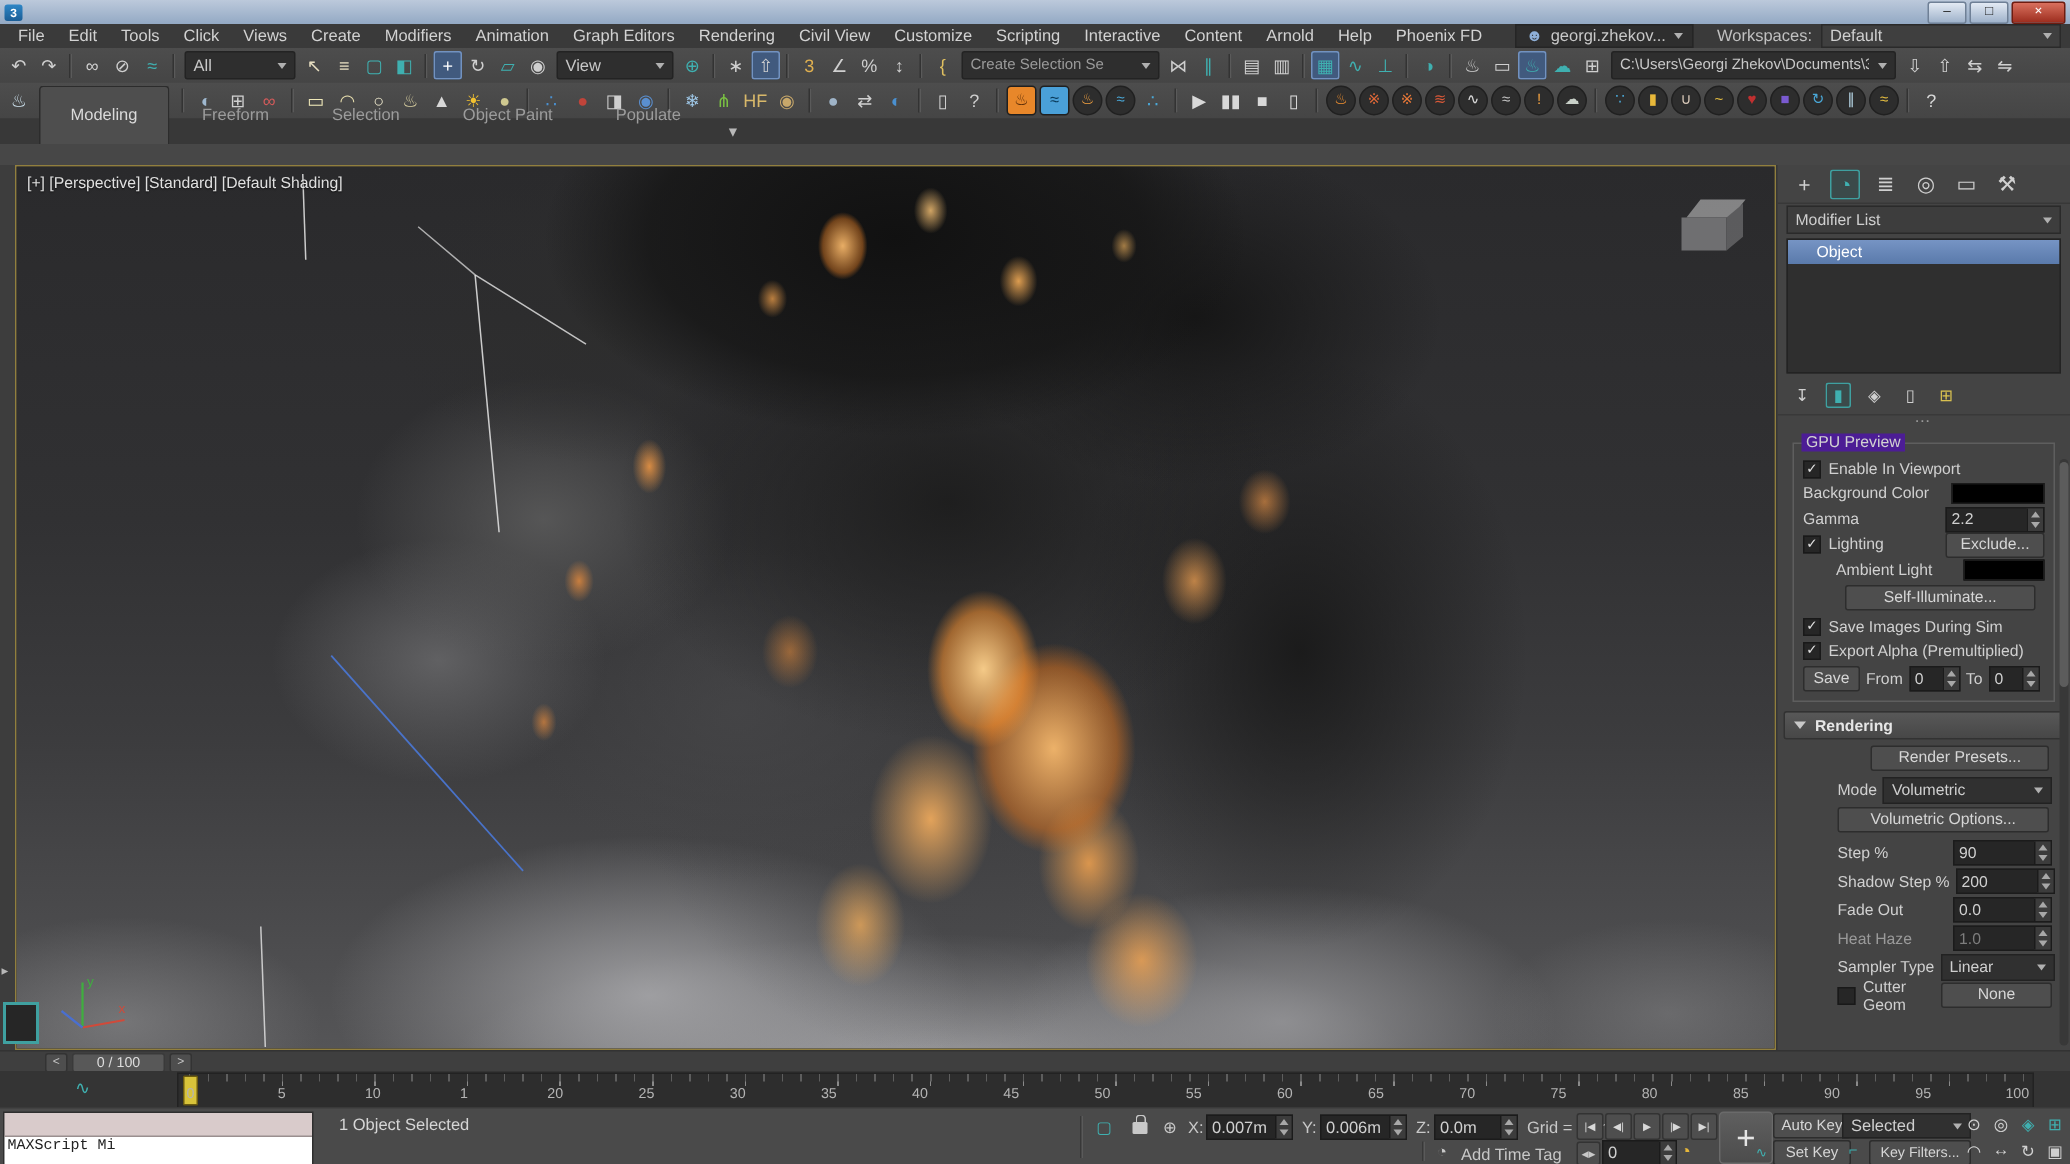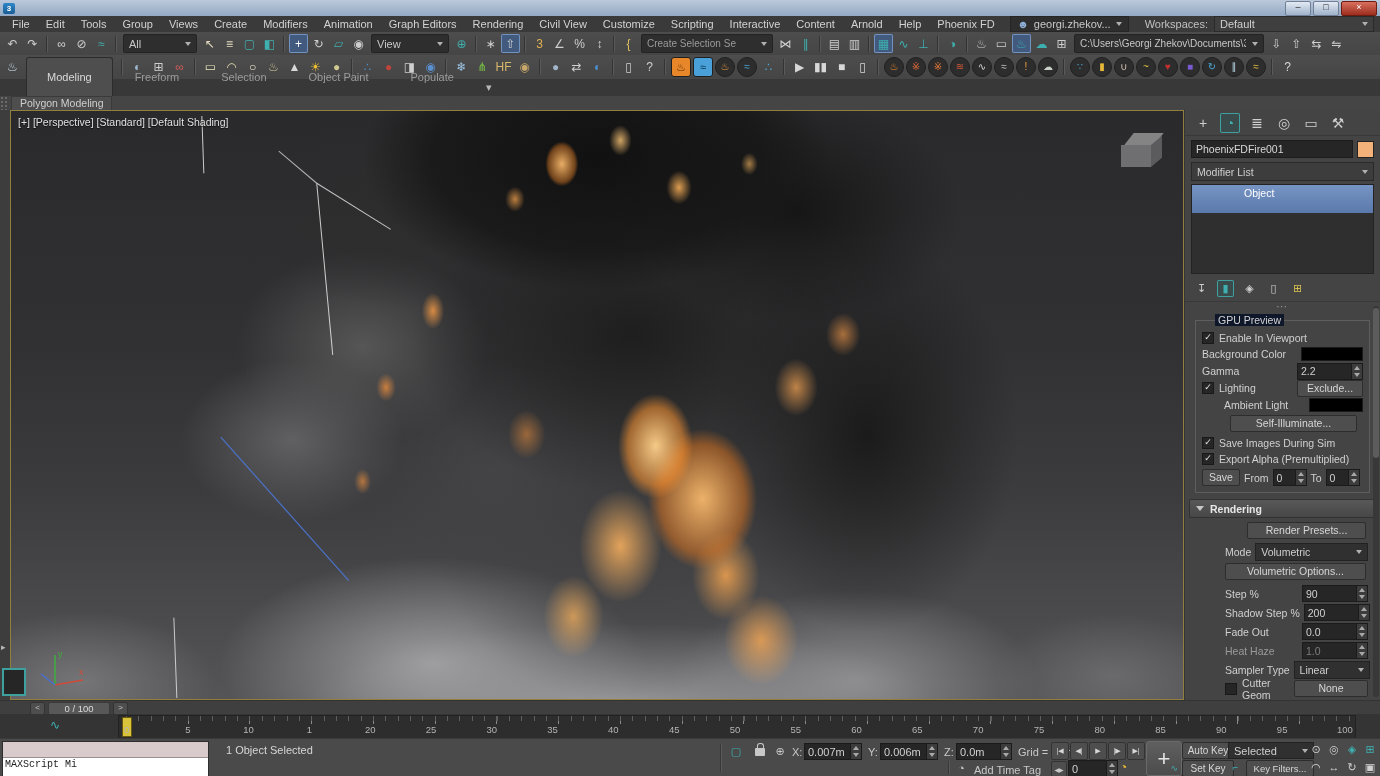--- a/index.html
+++ b/index.html
@@ -122,28 +122,28 @@
   .cp-tabs{height:25px;display:flex;align-items:center;gap:7px;padding:0 8px;border-bottom:1px solid #383838}
   .cp-tab{width:20px;height:20px;display:flex;align-items:center;justify-content:center;font-size:14px;border-radius:2px}
   .cp-tab.active{box-shadow:inset 0 0 0 1px #3fa0a0;background:#3b4a4a}
   .cp-name-row{display:flex;align-items:center;gap:4px;padding:4px 6px 3px}
   .cp-input{flex:1;height:16px;background:#262626;border:1px solid #1c1c1c;color:#d8d8d8;
     display:flex;align-items:center;padding:0 4px}
   .swatch{width:15px;height:15px;border:1px solid #222}
   .cp-combo{height:17px;margin:1px 6px 3px;background:#3d3d3d;border:1px solid #2a2a2a;
     display:flex;align-items:center;padding:0 5px;color:#cfcfcf}
   .mod-stack{height:88px;margin:2px 6px;background:#2f2f2f;border:1px solid #232323;overflow:hidden}
-  .stack-row{height:28px;line-height:16px;padding-left:52px;color:#d0d0d0}
+  .stack-row{height:16px;line-height:16px;padding-left:19px;color:#d0d0d0}
   .stack-row.selected{background:linear-gradient(#7694c4,#5a7aab);color:#fff}
   .stack-tools{display:flex;align-items:center;gap:7px;padding:4px 8px;border-bottom:1px solid #393939}
   .st-icon{width:17px;height:17px;display:flex;align-items:center;justify-content:center;font-size:11px;border-radius:2px}
   .st-icon.active{box-shadow:inset 0 0 0 1px #3fa0a0;background:#3b4a4a}
   .cp-divider{text-align:center;color:#9a9a9a;height:10px;line-height:8px;letter-spacing:2px}
   .group-box{margin:8px 10px 6px;border:1px solid #5e5e5e;position:relative;padding:8px 6px 6px}
-  .group-title{position:absolute;top:-7px;left:19px;background:#0f172a;padding:0 3px;color:#d2d2d2}
+  .group-title{position:absolute;top:-7px;left:5px;background:#4c1d95;padding:0 3px;color:#d2d2d2}
   .chk-row{display:flex;align-items:center;gap:5px;height:15px;margin:1px 0}
   .chk{width:10px;height:10px;background:#262626;border:1px solid #191919;color:#e0e0e0;
     font-size:9px;line-height:9px;text-align:center;flex:none}
   .lblrow{display:flex;align-items:center;justify-content:space-between;height:16px;margin:1px 0}
   .fld{display:flex;align-items:center;background:#262626;border:1px solid #1b1b1b;height:15px}
   .fld .val{flex:1;padding:0 3px;white-space:nowrap}
   .fld.disabled .val{color:#7d7d7d}
   .spin{position:relative;width:10px;align-self:stretch;background:#3c3c3c;border-left:1px solid #1b1b1b;flex:none}
   .spin::before,.spin::after{content:"";position:absolute;left:2px;border-left:3px solid transparent;border-right:3px solid transparent}
   .spin::before{top:2px;border-bottom:4px solid #a8a8a8}
@@ -234,21 +234,21 @@
         <span class="winbtn">□</span>
         <span class="winbtn close">×</span>
       </span>
   </div>
 
   <div class="menubar">
     <span style="display:flex">
         <span class="menu-item">File</span>
         <span class="menu-item">Edit</span>
         <span class="menu-item">Tools</span>
-        <span class="menu-item">Group</span>
+        <span class="menu-item">Click</span>
         <span class="menu-item">Views</span>
         <span class="menu-item">Create</span>
         <span class="menu-item">Modifiers</span>
         <span class="menu-item">Animation</span>
         <span class="menu-item">Graph Editors</span>
         <span class="menu-item">Rendering</span>
         <span class="menu-item">Civil View</span>
         <span class="menu-item">Customize</span>
         <span class="menu-item">Scripting</span>
         <span class="menu-item">Interactive</span>
@@ -422,24 +422,20 @@
     <span style="display:flex;align-items:flex-end;gap:2px">
         <span class="ribbon-tab active">Modeling</span>
         <span class="ribbon-tab">Freeform</span>
         <span class="ribbon-tab">Selection</span>
         <span class="ribbon-tab">Object Paint</span>
         <span class="ribbon-tab">Populate</span>
       </span>
     <span class="ribbon-cfg">
         <span>▾</span>
       </span>
-  </div>
-  <div class="ribbon-panel">
-    <span class="grip"></span>
-    <span class="panel-chip">Polygon Modeling</span>
   </div>
 
   <div class="main">
     <div class="left-strip">
       <span class="vp-tab-arrow">▸</span>
     </div>
     <div class="vp-layout-tab" style="position:absolute"></div>
 
     <div class="viewport">
       <div class="explosion"></div>
@@ -469,24 +465,20 @@
     <div class="command-panel">
       <div class="cp-tabs">
           <span class="cp-tab" style="color: rgb(207, 207, 207);">+</span>
           <span class="cp-tab active" style="color: rgb(63, 176, 176);">◔</span>
           <span class="cp-tab" style="color: rgb(207, 207, 207);">≣</span>
           <span class="cp-tab" style="color: rgb(207, 207, 207);">◎</span>
           <span class="cp-tab" style="color: rgb(207, 207, 207);">▭</span>
           <span class="cp-tab" style="color: rgb(207, 207, 207);">⚒</span>
         </div>
 
-      <div class="cp-name-row">
-        <span class="cp-input">PhoenixFDFire001</span>
-        <span class="swatch" style="background:#f2b27a"></span>
-      </div>
 
       <div class="cp-combo">
         <span>Modifier List</span>
         <span class="caret"></span>
       </div>
 
       <div class="mod-stack">
           <div class="stack-row selected">Object</div>
         </div>
 

